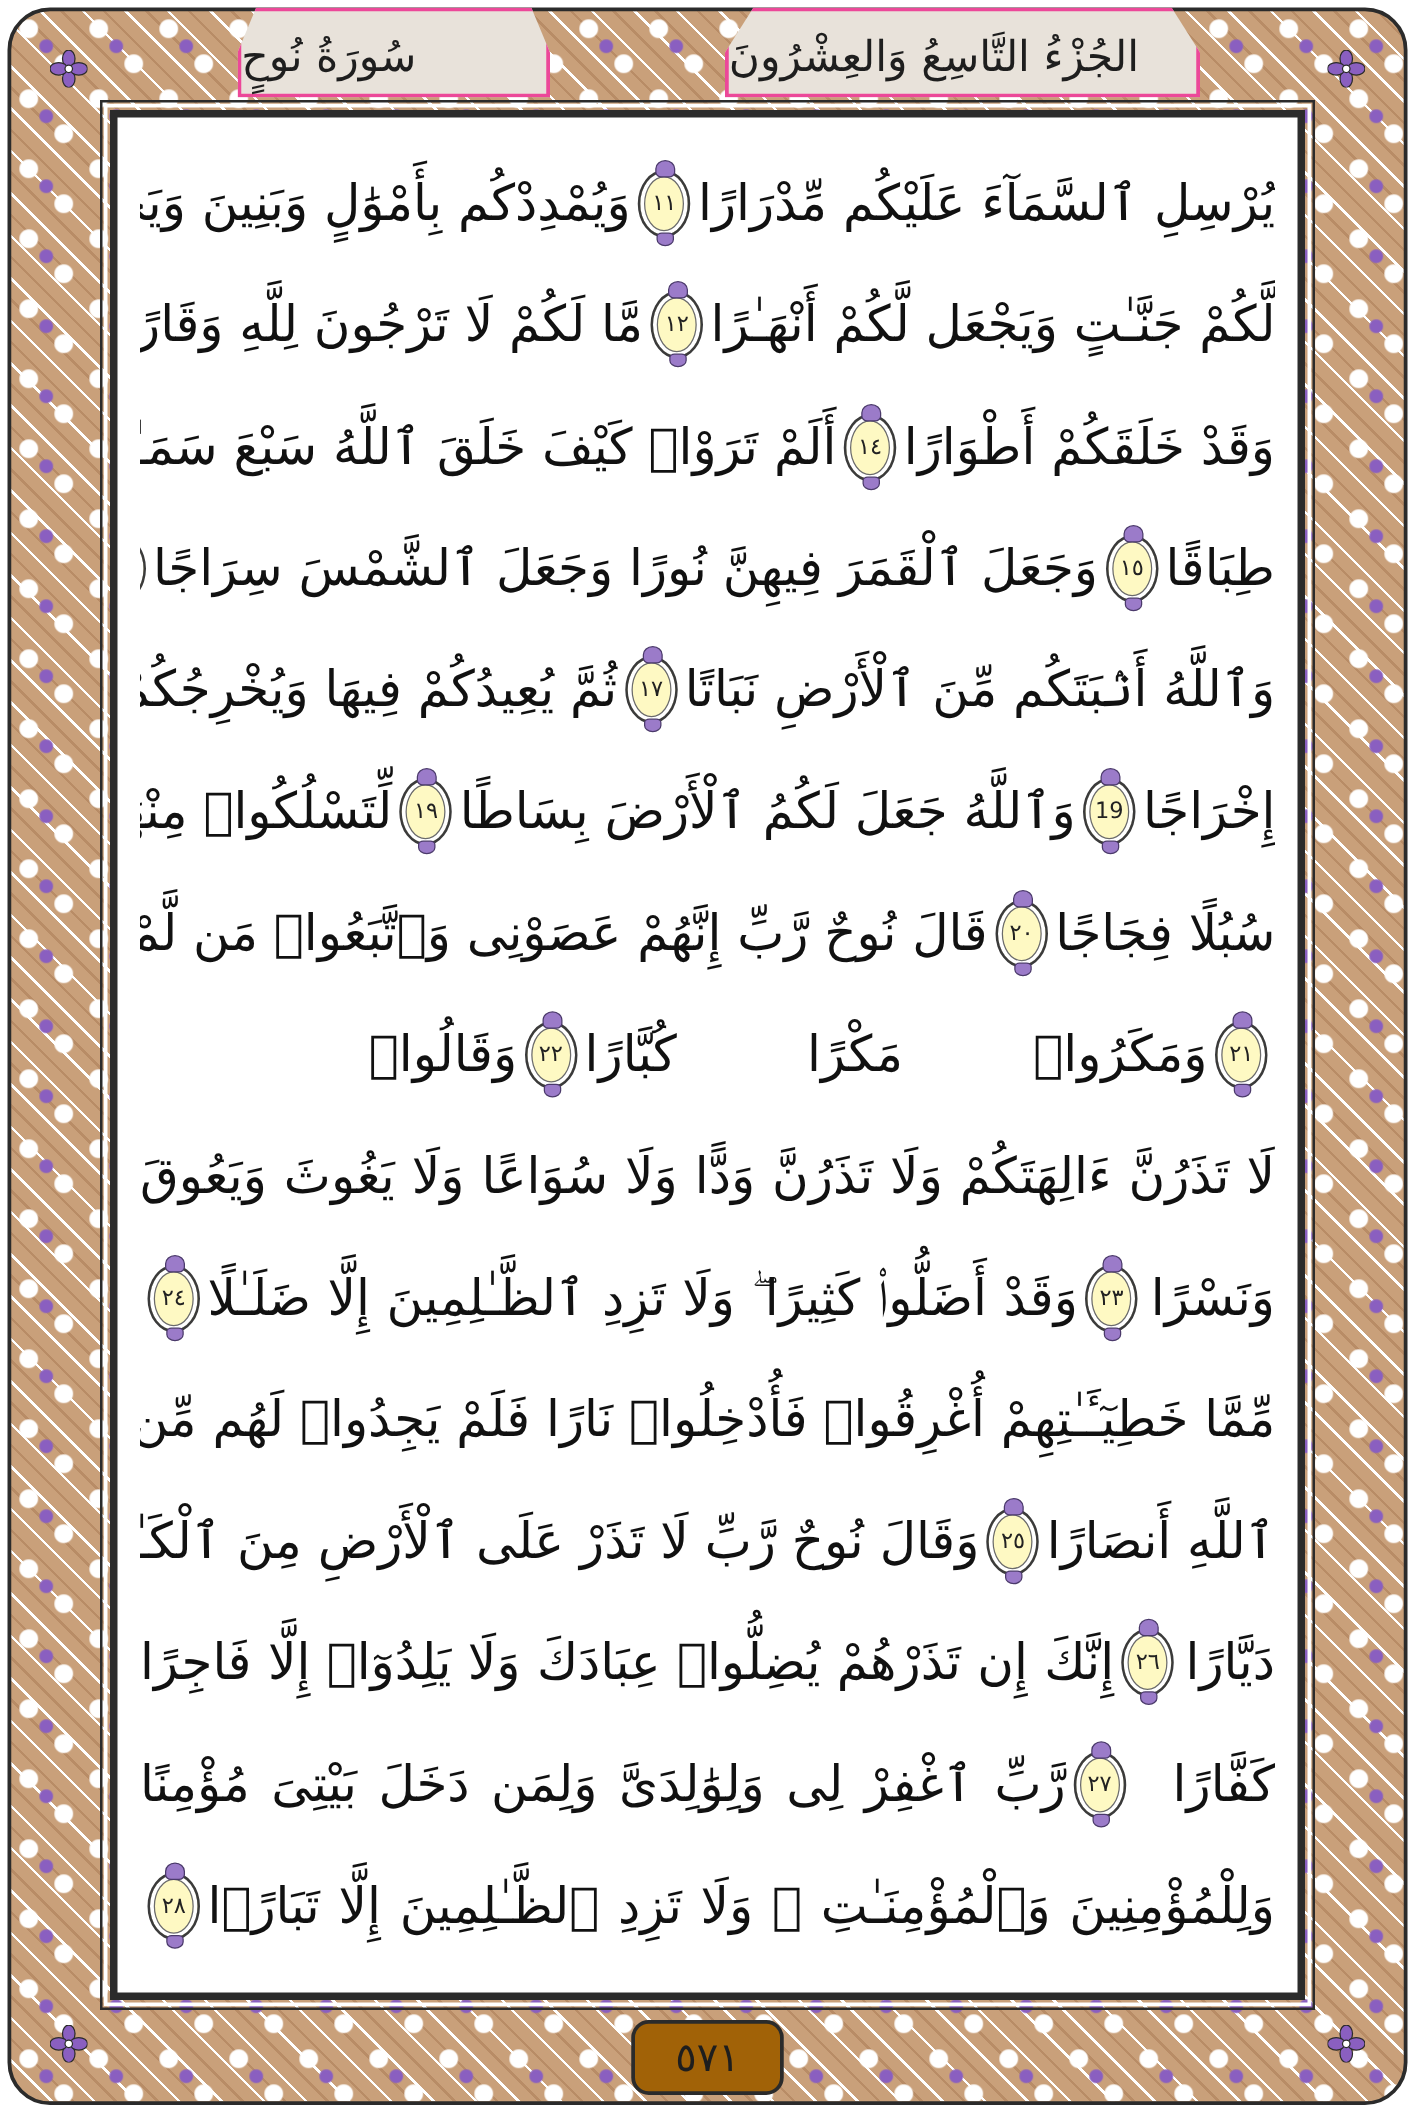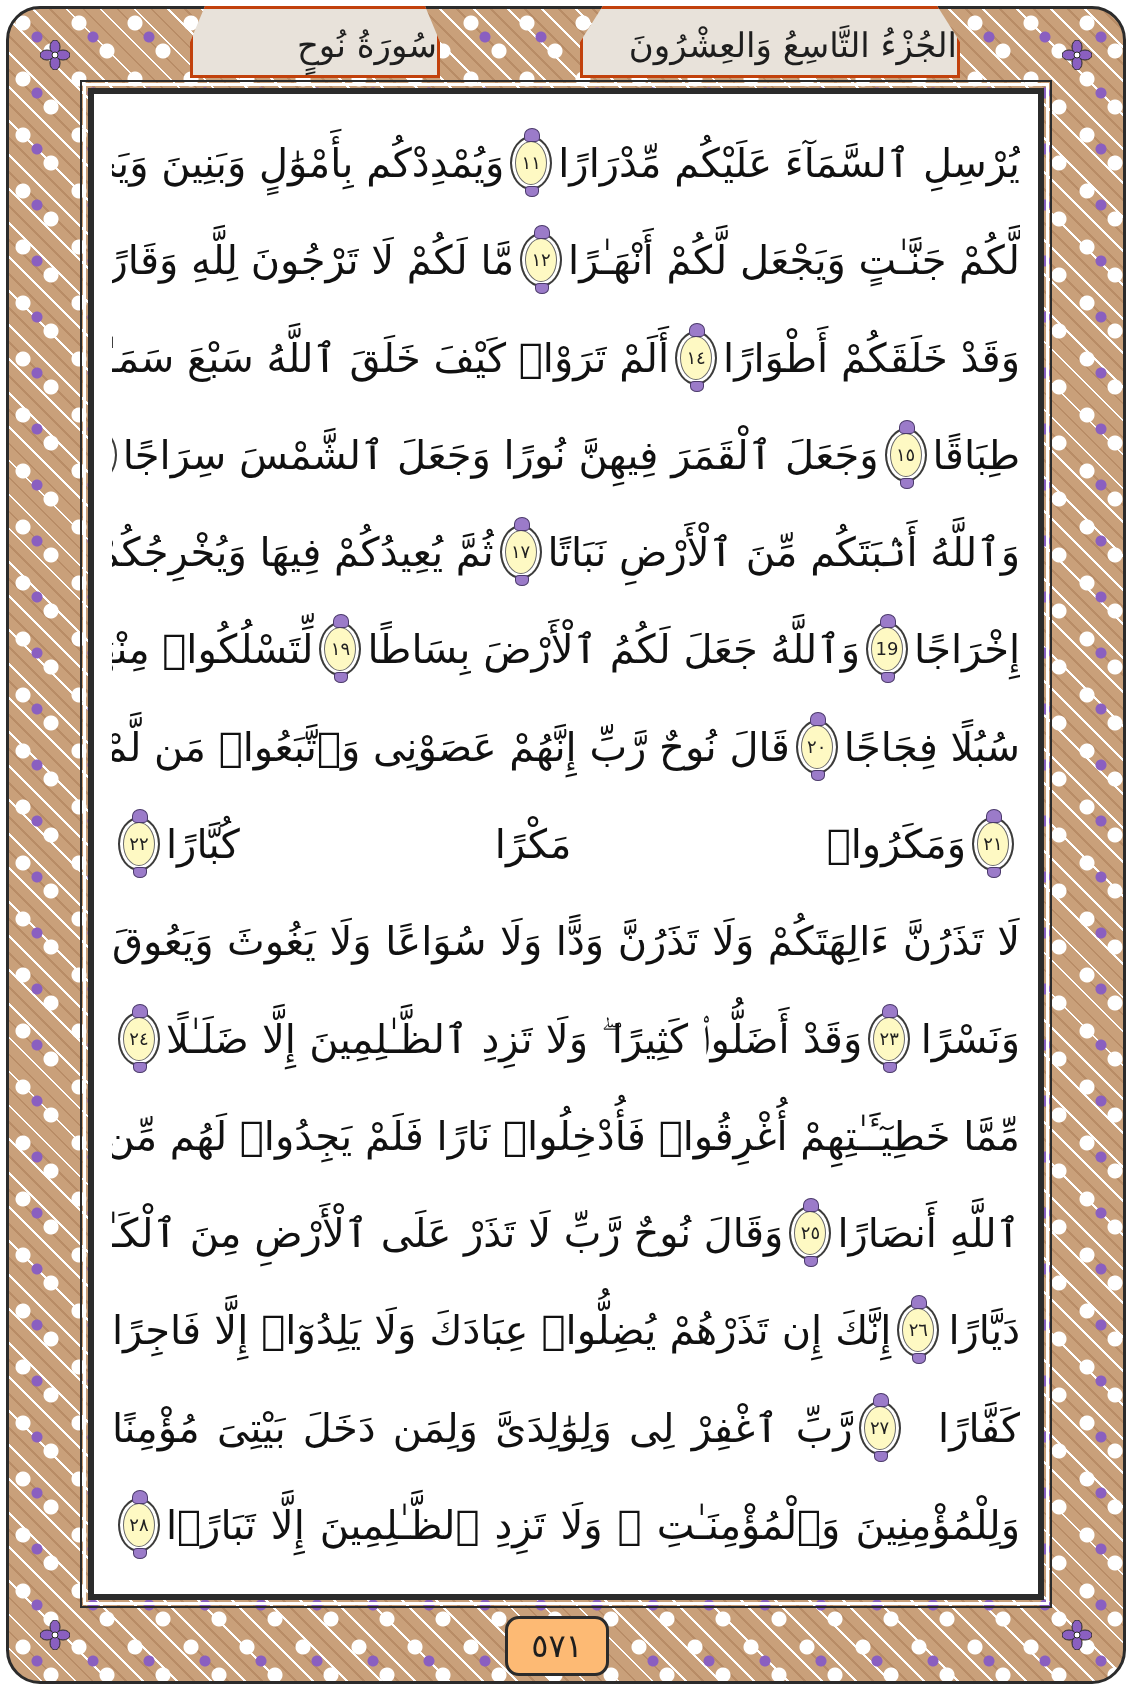--- a/index.html
+++ b/index.html
@@ -52,43 +52,43 @@
       left: -14px; top: -14px; right: -14px; bottom: -14px;
       border: 2px solid #2b2b2b;
       pointer-events: none;
     }
     
     .cartouche {
       position: absolute;
       top: 6px;
       height: 72px;
       background: #e8e2da;
-      border: 3px solid #c2410c;
+      border: 3px solid #ec4899;
       box-sizing: border-box;
       display: flex;
       align-items: center;
-      justify-content: flex-end;
+      justify-content: flex-start;
       clip-path: polygon(6% 0, 94% 0, 100% 50%, 100% 100%, 0 100%, 0 50%);
     }
     .cartouche.left { left: 190px; width: 250px; }
     .cartouche.right { left: 580px; width: 380px; }
     .cartouche span {
       font-family: "DejaVu Serif", serif;
       font-size: 34px;
       color: #1e1e1e;
       direction: rtl;
       margin-top: 6px;
     }
     .page-num-box {
       position: absolute;
       left: 505px;
       top: 1616px;
-      width: 104px;
+      width: 122px;
       height: 60px;
-      background: #fdba74;
+      background: #a16207;
       border: 3px solid #2b2b2b;
       border-radius: 14px;
       box-sizing: border-box;
       display: flex;
       align-items: center;
       justify-content: center;
     }
     .page-num-box span {
       font-family: "DejaVu Sans", sans-serif;
       font-size: 32px;
@@ -262,20 +262,21 @@
       </div>
       <div class="line">
         <span class="seg">سُبُلًا فِجَاجًا</span>
         <span class="ayah">٢٠</span>
         <span class="seg">قَالَ نُوحٌ رَّبِّ إِنَّهُمْ عَصَوْنِى وَٱتَّبَعُوا۟ مَن لَّمْ يَزِدْهُ</span>
       </div>
       <div class="line">
         <span class="ayah">٢١</span>
         <span class="seg">وَمَكَرُوا۟ مَكْرًا كُبَّارًا</span>
         <span class="ayah">٢٢</span>
+        <span class="seg">وَقَالُوا۟</span>
       </div>
       <div class="line">
         <span class="seg">لَا تَذَرُنَّ ءَالِهَتَكُمْ وَلَا تَذَرُنَّ وَدًّا وَلَا سُوَاعًا وَلَا يَغُوثَ وَيَعُوقَ</span>
       </div>
       <div class="line">
         <span class="seg">وَنَسْرًا</span>
         <span class="ayah">٢٣</span>
         <span class="seg">وَقَدْ أَضَلُّوا۟ كَثِيرًا ۖ وَلَا تَزِدِ ٱلظَّـٰلِمِينَ إِلَّا ضَلَـٰلًا</span>
         <span class="ayah">٢٤</span>
       </div>

